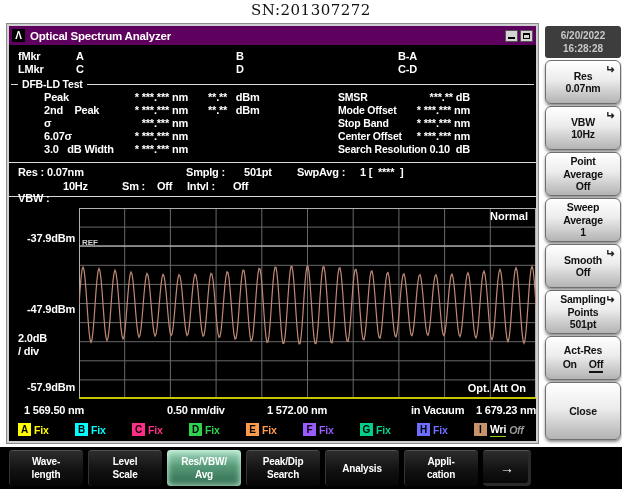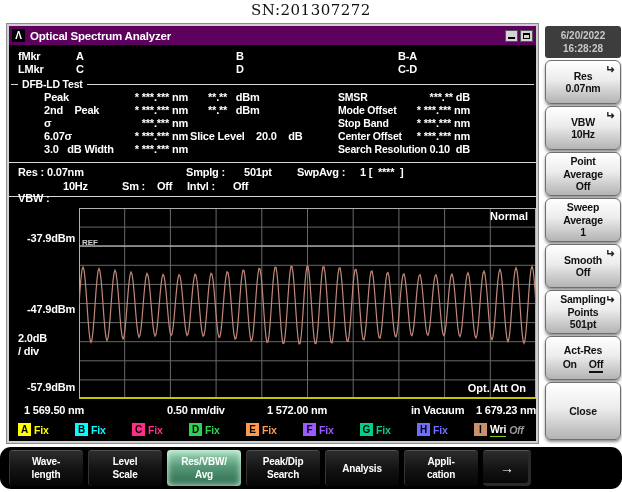--- a/index.html
+++ b/index.html
@@ -51,21 +51,21 @@
   #trace-row{left:18px;top:422px;width:512px;height:15px;display:flex;}
   .trace{width:57px;display:flex;align-items:center;}
   .tr-box{width:13px;height:13px;display:flex;align-items:center;justify-content:center;
           color:#000;font-weight:bold;font-size:10px;}
   .tr-state{margin-left:3px;font-weight:bold;font-size:10.5px;letter-spacing:-0.2px;}
   .tr-wri{color:#fff;font-weight:bold;font-size:10.5px;border-bottom:1px solid #84cc16;padding-bottom:1px;}
   .tr-off{color:#999;font-style:italic;font-weight:bold;font-size:10.5px;}
 
   
   #bottombar{left:0;top:447px;width:622px;height:42px;background:#000;display:flex;
-             align-items:center;padding:0 8px;box-sizing:border-box;gap:3px;border-radius:11px;}
+             align-items:center;padding:0 8px;box-sizing:border-box;gap:3px;}
   .softkey{width:76px;height:38px;background:linear-gradient(180deg,#2e2e2e 0%,#121212 55%,#050505 100%);
            border:1px solid #000;border-radius:4px;box-shadow:inset 0 1px 0 #4f4f4f, inset 1px 0 0 #333;
            color:#fff;display:flex;flex-direction:column;align-items:center;justify-content:center;
            font-weight:bold;font-size:10px;line-height:13px;letter-spacing:-0.2px;box-sizing:border-box;}
   .softkey.active{background:linear-gradient(180deg,#a8dcc0 0%,#569a78 45%,#2f6a4e 100%);
                   box-shadow:inset 0 0 7px #d9ffe9;color:#fff;}
   .softkey.arrow{width:50px;font-size:14px;box-shadow:inset 0 1px 0 #555, inset -3px -3px 0 #2a2a2a;}
 
   
   #clock{left:545px;top:26px;width:76px;height:32px;background:#3d3d3d;border-radius:3px;
@@ -133,21 +133,20 @@
   <div class="abs wtxt sm" style="left:338px;top:104px;">Mode Offset</div>
   <div class="abs wtxt pre" style="right:152px;top:104px;">* ***.*** nm</div>
 
   <div class="abs wtxt pre" style="left:44px;top:117px;">σ</div>
   <div class="abs wtxt pre" style="right:434px;top:117px;">***.*** nm</div>
   <div class="abs wtxt sm" style="left:338px;top:117px;">Stop Band</div>
   <div class="abs wtxt pre" style="right:152px;top:117px;">* ***.*** nm</div>
 
   <div class="abs wtxt pre" style="left:44px;top:130px;">6.07σ</div>
   <div class="abs wtxt pre" style="right:434px;top:130px;">* ***.*** nm</div>
-  <div class="abs wtxt pre" style="left:190px;top:130px;">Slice Level    20.0    dB</div>
   <div class="abs wtxt sm" style="left:338px;top:130px;">Center Offset</div>
   <div class="abs wtxt pre" style="right:152px;top:130px;">* ***.*** nm</div>
 
   <div class="abs wtxt pre" style="left:44px;top:143px;">3.0   dB Width</div>
   <div class="abs wtxt pre" style="right:434px;top:143px;">* ***.*** nm</div>
   <div class="abs wtxt sm" style="left:338px;top:143px;">Search Resolution</div>
   <div class="abs wtxt pre" style="right:152px;top:143px;">0.10  dB</div>
 
   <div id="settings" class="abs"></div>
   <div class="abs wtxt" style="left:18px;top:166px;">Res :</div>

